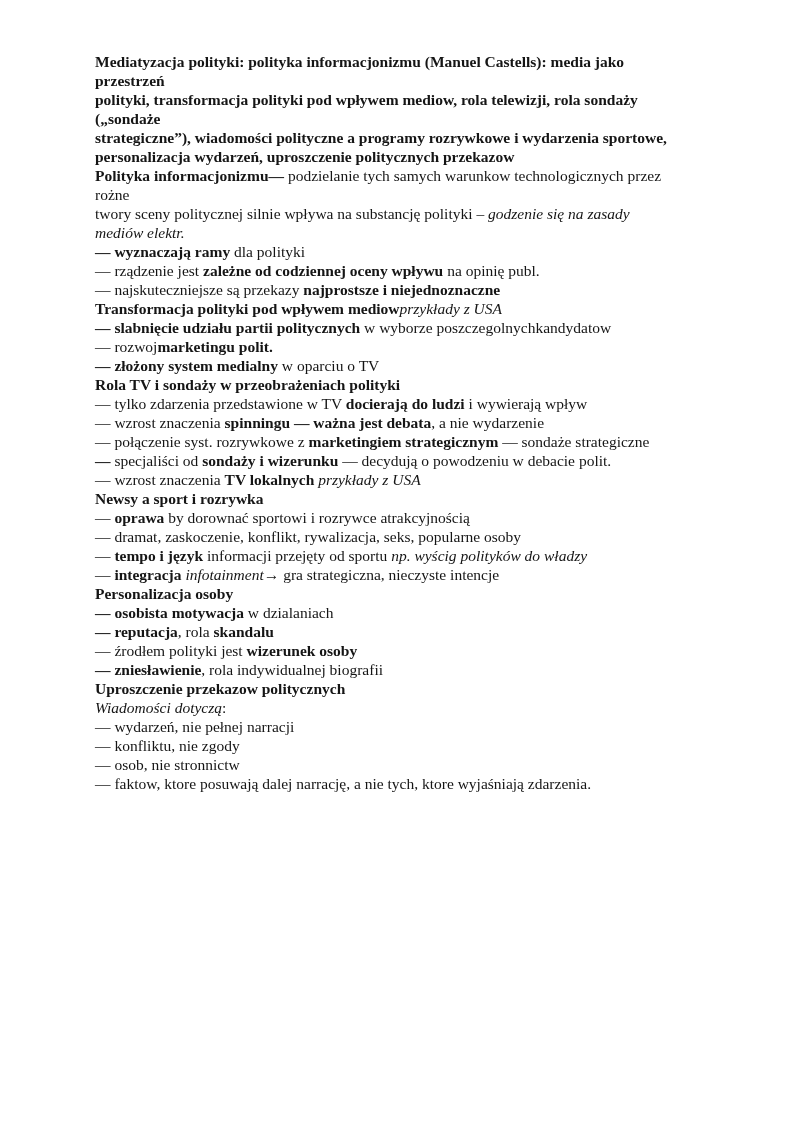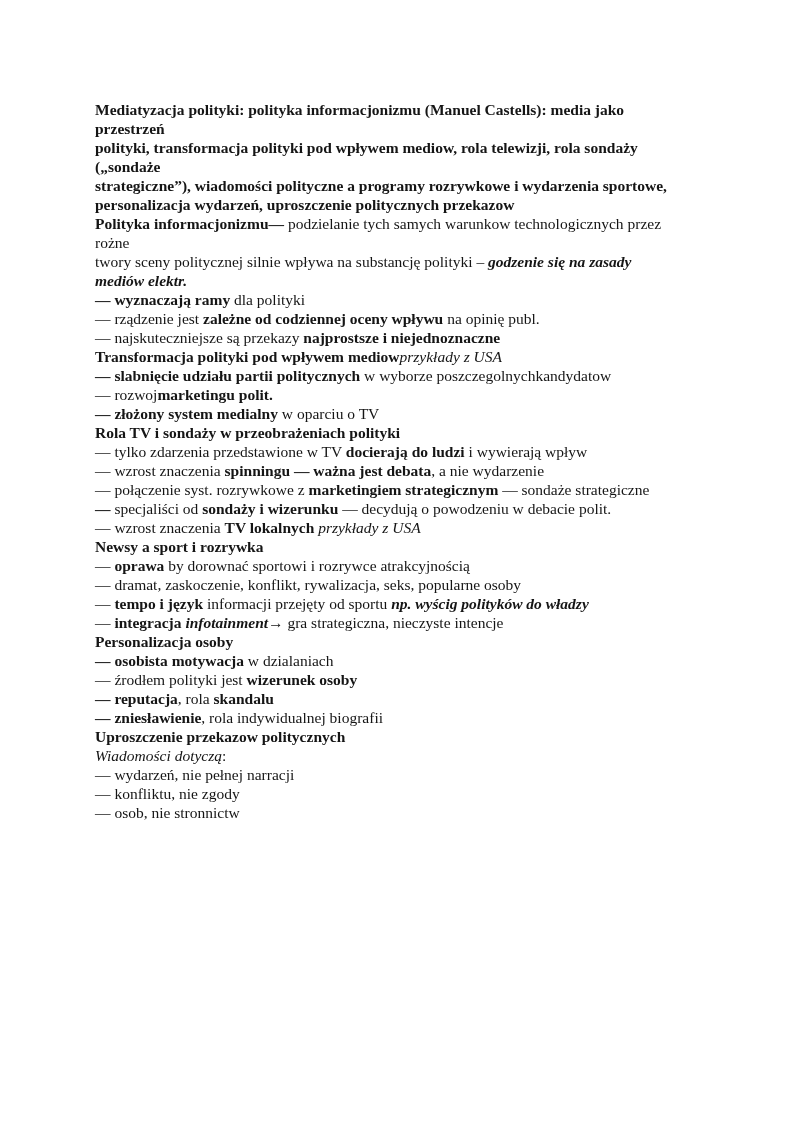--- a/index.html
+++ b/index.html
@@ -10,38 +10,38 @@
   body {
     width: 800px;
     height: 1131px;
     overflow: hidden;
   }
   .page {
     box-sizing: border-box;
     width: 800px;
     height: 1131px;
     background: #ffffff;
-    padding: 100px 70px 0 95px;
+    padding: 52px 70px 0 95px;
   }
   .doc {
     width: 632px;
     font-family: "Liberation Serif", "DejaVu Serif", serif;
     font-size: 15.5px;
     line-height: 19px;
     color: #151515;
     text-rendering: optimizeLegibility;
   }
   .line {
     white-space: nowrap;
     min-height: 19px;
   }
   .seg-r  { font-weight: normal; font-style: normal; }
   .seg-b  { font-weight: bold;   font-style: normal; }
   .seg-i  { font-weight: normal; font-style: italic; }
-  .seg-bi { font-weight: bold;   font-style: italic; }
+  .seg-bi { font-weight: normal;   font-style: italic; }
 </style>
 </head>
 <body>
 
 <div class="page">
   <div class="doc" style="color: rgb(21, 21, 21);">
       <div class="line"><span class="seg-b">Mediatyzacja polityki: polityka informacjonizmu (Manuel Castells): media jako</span></div>
       <div class="line"><span class="seg-b">przestrzeń</span></div>
       <div class="line"><span class="seg-b">polityki, transformacja polityki pod wpływem mediow, rola telewizji, rola sondaży</span></div>
       <div class="line"><span class="seg-b">(„sondaże</span></div>
@@ -64,22 +64,23 @@
       <div class="line"><span class="seg-r">— połączenie syst. rozrywkowe z </span><span class="seg-b">marketingiem strategicznym</span><span class="seg-r"> — sondaże strategiczne</span></div>
       <div class="line"><span class="seg-b">—</span><span class="seg-r"> specjaliści od </span><span class="seg-b">sondaży i wizerunku</span><span class="seg-r"> — decydują o powodzeniu w debacie polit.</span></div>
       <div class="line"><span class="seg-r">— wzrost znaczenia </span><span class="seg-b">TV lokalnych</span><span class="seg-r"> </span><span class="seg-i">przykłady z USA</span></div>
       <div class="line"><span class="seg-b">Newsy a sport i rozrywka</span></div>
       <div class="line"><span class="seg-r">— </span><span class="seg-b">oprawa</span><span class="seg-r"> by dorownać sportowi i rozrywce atrakcyjnością</span></div>
       <div class="line"><span class="seg-r">— dramat, zaskoczenie, konflikt, rywalizacja, seks, popularne osoby</span></div>
       <div class="line"><span class="seg-r">— </span><span class="seg-b">tempo i język</span><span class="seg-r"> informacji przejęty od sportu </span><span class="seg-bi">np. wyścig polityków do władzy</span></div>
       <div class="line"><span class="seg-r">— </span><span class="seg-b">integracja </span><span class="seg-bi">infotainment</span><span class="seg-r">→ gra strategiczna, nieczyste intencje</span></div>
       <div class="line"><span class="seg-b">Personalizacja osoby</span></div>
       <div class="line"><span class="seg-b">— osobista motywacja</span><span class="seg-r"> w dzialaniach</span></div>
+      <div class="line"><span class="seg-b">— reputacja</span><span class="seg-r">, rola </span><span class="seg-b">skandalu</span></div>
       <div class="line"><span class="seg-r">— źrodłem polityki jest </span><span class="seg-b">wizerunek osoby</span></div>
-      <div class="line"><span class="seg-b">— reputacja</span><span class="seg-r">, rola </span><span class="seg-b">skandalu</span></div>
       <div class="line"><span class="seg-b">— zniesławienie</span><span class="seg-r">, rola indywidualnej biografii</span></div>
       <div class="line"><span class="seg-b">Uproszczenie przekazow politycznych</span></div>
       <div class="line"><span class="seg-i">Wiadomości dotyczą</span><span class="seg-r">:</span></div>
       <div class="line"><span class="seg-r">— wydarzeń, nie pełnej narracji</span></div>
       <div class="line"><span class="seg-r">— konfliktu, nie zgody</span></div>
       <div class="line"><span class="seg-r">— osob, nie stronnictw</span></div>
+      <div class="line"><span class="seg-r">— faktow, ktore posuwają dalej narrację, a nie tych, ktore wyjaśniają zdarzenia.</span></div>
     </div>
 </div>
 
 </body></html>

